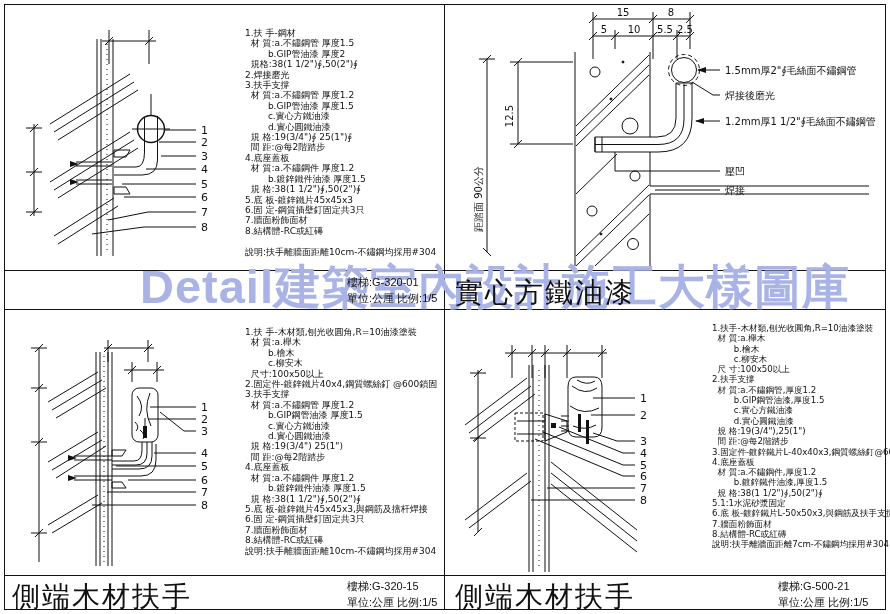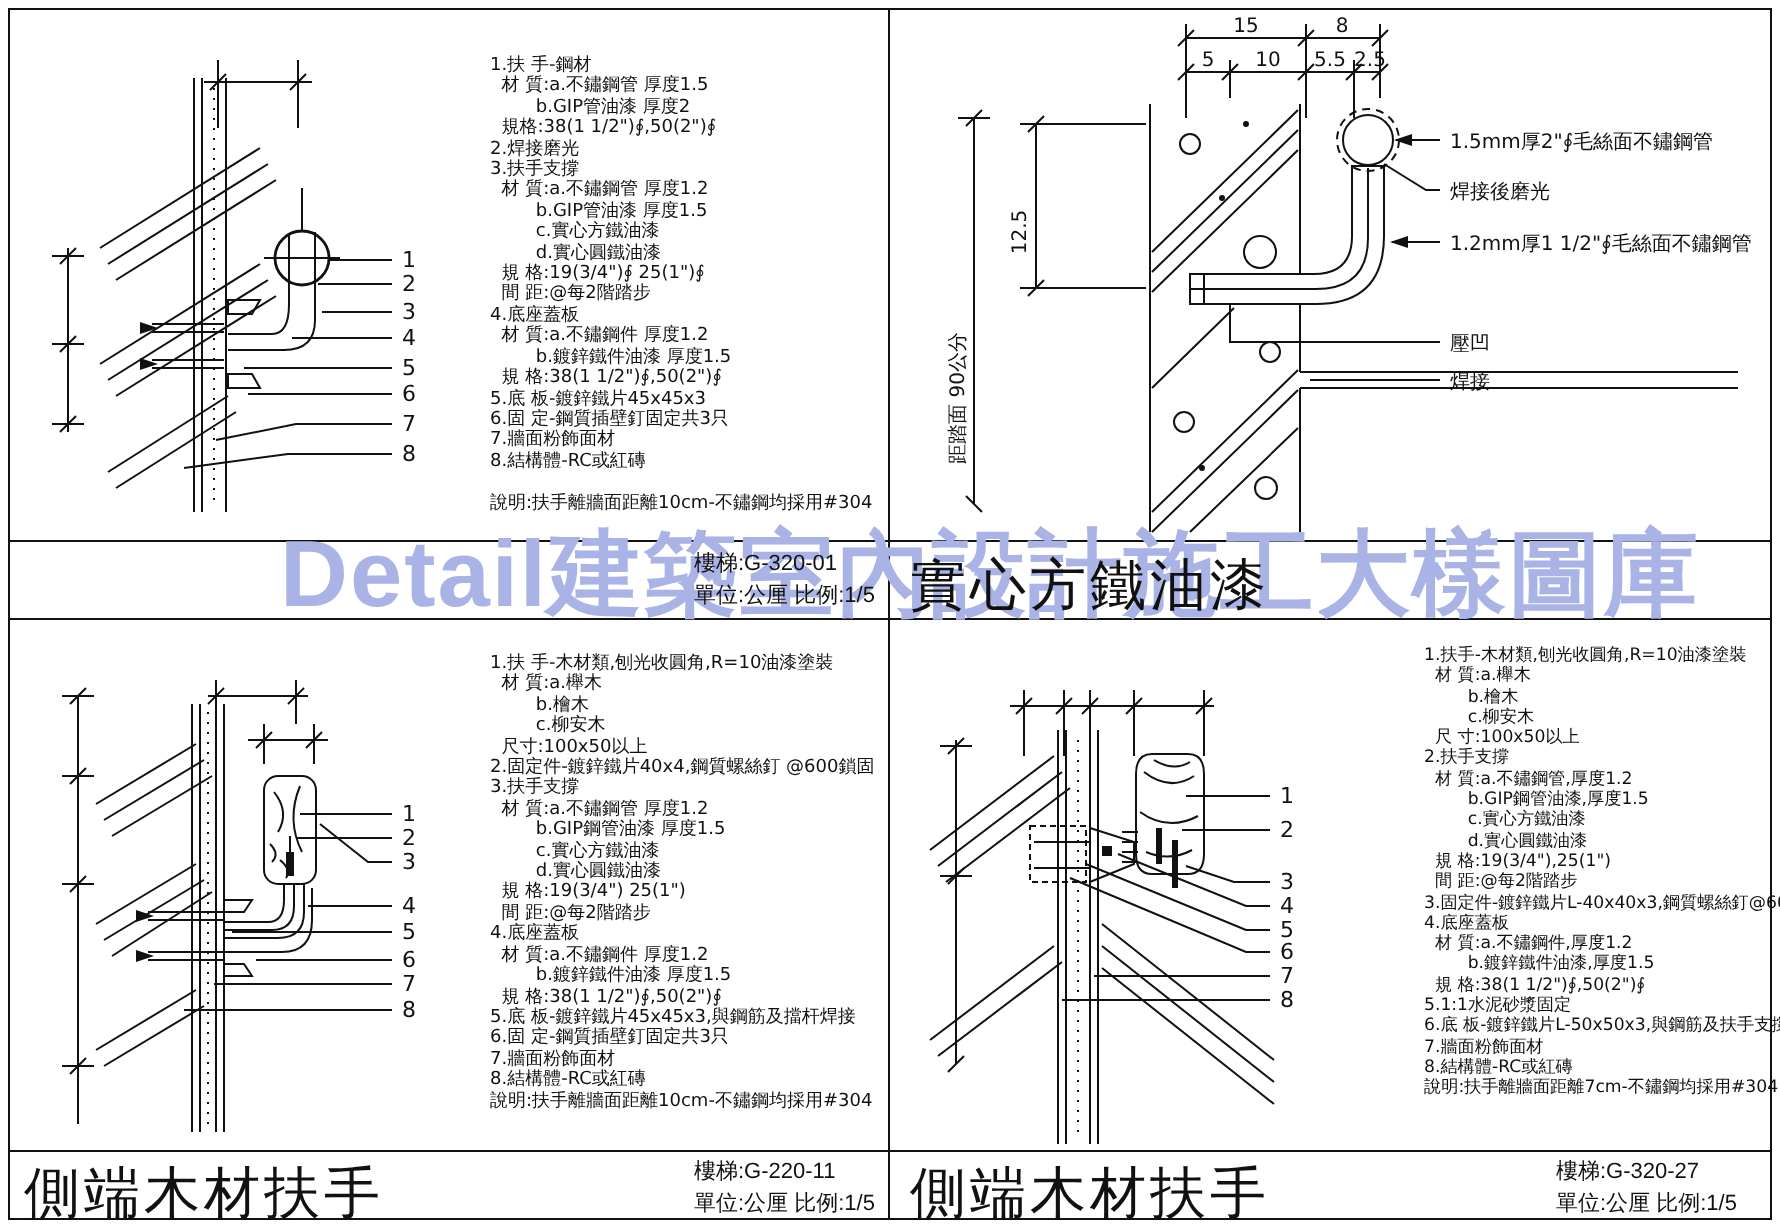--- a/index.html
+++ b/index.html
@@ -296,23 +296,23 @@
 
   <div class="tb-info" style="left:347px;top:274px">
     <div>樓梯:G-320-01</div>
     <div>單位:公厘  比例:1/5</div>
   </div>
 
   <div class="paneltitle" style="left:455px;top:274px">實心方鐵油漆</div>
 
   <div class="paneltitle" style="left:12px;top:578px">側端木材扶手</div>
   <div class="tb-info" style="left:347px;top:578px">
-    <div>樓梯:G-220-11</div>
+    <div>樓梯:G-320-15</div>
     <div>單位:公厘  比例:1/5</div>
   </div>
 
   <div class="paneltitle" style="left:455px;top:578px">側端木材扶手</div>
   <div class="tb-info" style="left:778px;top:578px">
-    <div>樓梯:G-320-27</div>
+    <div>樓梯:G-500-21</div>
     <div>單位:公厘  比例:1/5</div>
   </div>
 
 </div>
 
 </body></html>

